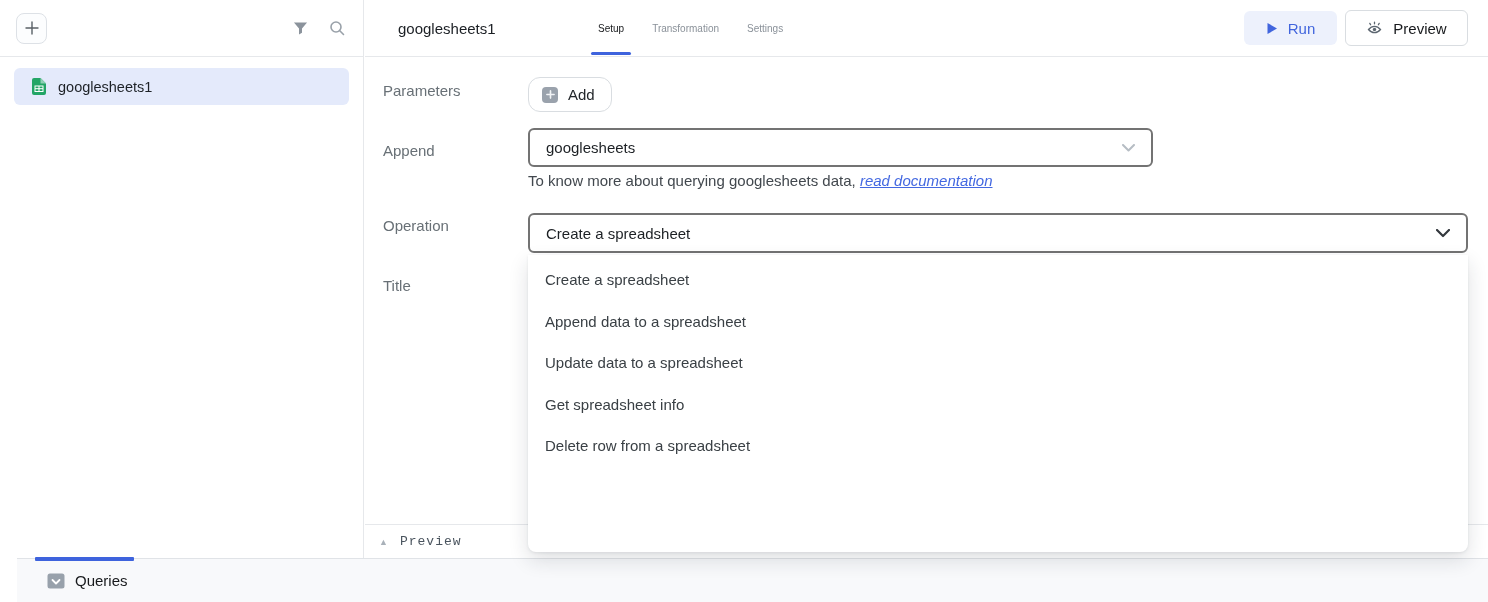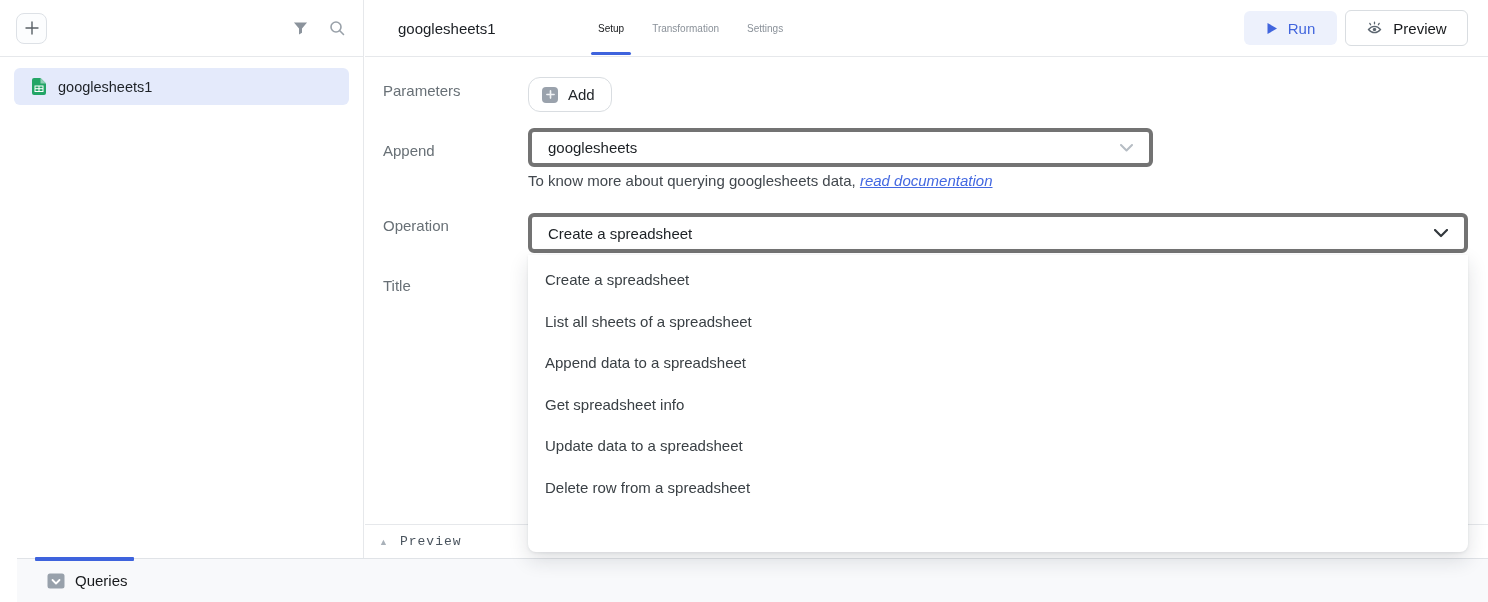--- a/index.html
+++ b/index.html
@@ -25,21 +25,21 @@
   .tab.active { color:#17191c; font-weight:500; }
   .tab-underline { position:absolute; left:-7px; right:-7px; bottom:2px; height:3px; background:#3e63dd; border-radius:2px; }
   .actions { margin-left:auto; display:flex; align-items:center; gap:8px; }
   .run-btn { width:93px; height:34px; border:none; border-radius:6px; background:#edf1fc; color:#4165dd; font-size:15px; font-weight:500; font-family:inherit; display:flex; align-items:center; justify-content:center; gap:10px; cursor:pointer; }
   .preview-btn { width:123px; height:36px; border:1px solid #d9dde1; border-radius:6px; background:#ffffff; color:#17191c; font-size:15px; font-family:inherit; display:flex; align-items:center; justify-content:center; gap:10px; cursor:pointer; }
 
   
   .field-label { position:absolute; left:18px; width:120px; color:#687076; font-size:15px; }
   .add-param-btn { position:absolute; left:163px; top:77px; height:35px; padding:0 16px 0 13px; background:#ffffff; border:1px solid #d9dde1; border-radius:12px; display:flex; align-items:center; gap:10px; font-size:15px; font-family:inherit; color:#23272b; cursor:pointer; }
   .plus-chip { width:16px; height:16px; background:#9aa2ac; border-radius:4px; display:flex; align-items:center; justify-content:center; }
-  .select { position:absolute; background:#ffffff; border:4px solid #737373; border-radius:6px; display:flex; align-items:center; justify-content:space-between; padding:0 16px; cursor:pointer; }
+  .select { position:absolute; background:#ffffff; border:2px solid #737373; border-radius:6px; display:flex; align-items:center; justify-content:space-between; padding:0 16px; cursor:pointer; }
   .select-source { left:163px; top:128px; width:625px; height:39px; }
   .select-operation { left:163px; top:213px; width:940px; height:40px; }
   .select-value { color:#1c2024; font-size:15px; }
   .helper { position:absolute; left:163px; top:172px; font-size:15px; color:#42484e; }
   .helper a { color:#4368e1; text-decoration:underline; cursor:pointer;font-style:italic; }
 
   
   .dropdown { position:absolute; left:163px; top:255px; width:940px; height:297px; background:#ffffff; border-radius:0 0 8px 8px; box-shadow:0 8px 20px rgba(28,34,48,.14), 0 1px 3px rgba(28,34,48,.08); z-index:6; padding-top:4px; }
   .dd-option { height:41.5px; display:flex; align-items:center; padding-left:17px; font-size:15px; color:#3a4045; cursor:pointer; }
 
@@ -155,24 +155,23 @@
 
     <div class="field-label" style="top:277px;">Title</div>
 
     <div class="preview-bar">
       <span class="tri-up">▲</span>
       <span class="preview-mono">Preview</span>
     </div>
 
     <div class="dropdown">
         <div class="dd-option">Create a spreadsheet</div>
-        <div class="dd-option">List all sheets of a spreadsheet</div>
         <div class="dd-option">Append data to a spreadsheet</div>
+        <div class="dd-option">Update data to a spreadsheet</div>
         <div class="dd-option">Get spreadsheet info</div>
-        <div class="dd-option">Update data to a spreadsheet</div>
         <div class="dd-option">Delete row from a spreadsheet</div>
       </div>
   </main>
 
   <footer class="footer">
     <span class="queries-indicator"></span>
     <div class="queries-toggle">
       <svg width="18" height="16" viewBox="0 0 18 16">
         <rect x="0.5" y="0.5" width="17" height="15" rx="2.5" fill="#98a1ab"></rect>
         <path d="M5.5 7l3.5 3.5L12.5 7" fill="none" stroke="#ffffff" stroke-width="1.8" stroke-linecap="round" stroke-linejoin="round"></path>

